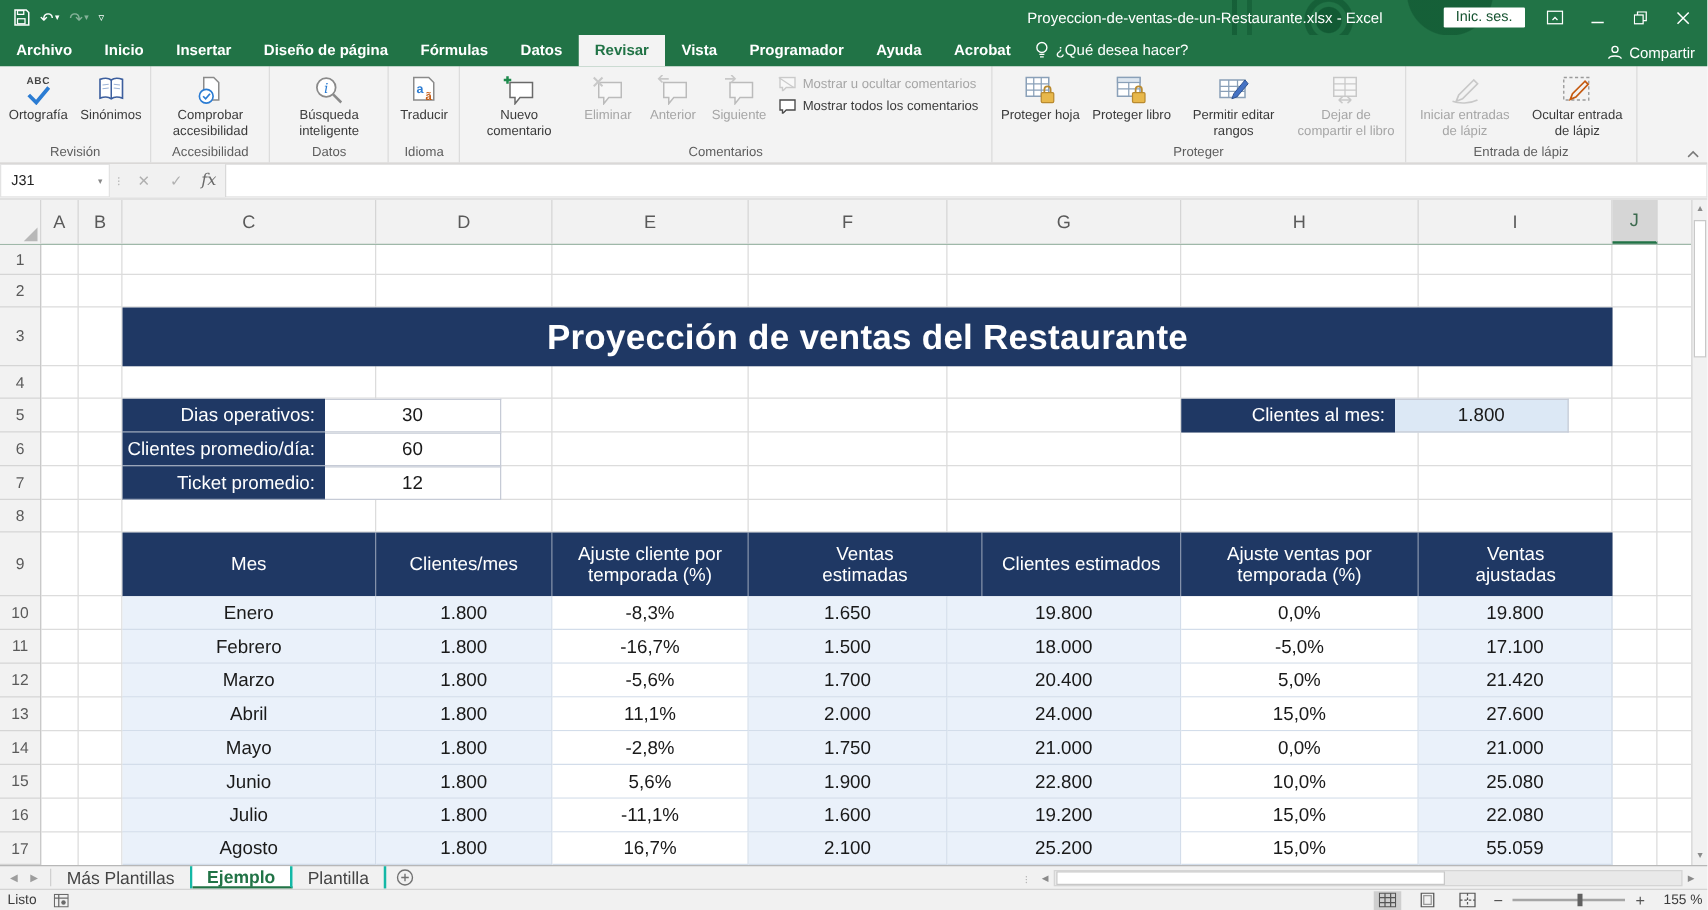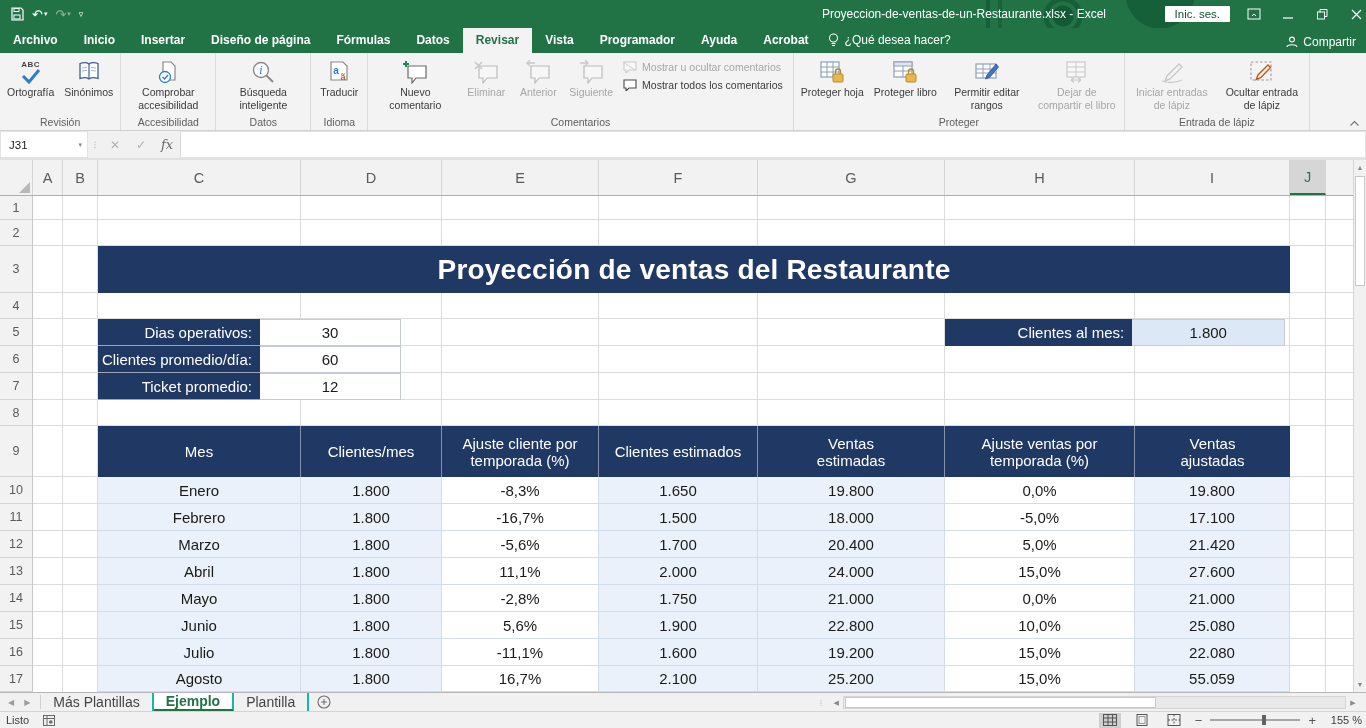--- a/index.html
+++ b/index.html
@@ -12,21 +12,21 @@
       radial-gradient(circle at 1063px 16px, rgba(0,60,30,.45) 0 10px, transparent 11px),
       radial-gradient(circle at 1063px 16px, rgba(0,60,30,.0) 0 14px, rgba(0,60,30,.35) 15px 19px, transparent 20px),
       radial-gradient(circle at 1160px -6px, rgba(0,60,30,.35) 0 34px, transparent 35px),
       repeating-linear-gradient(90deg, transparent 0 986px, rgba(0,60,30,.35) 986px 990px, transparent 990px 998px, rgba(0,60,30,.28) 998px 1002px, transparent 1002px 1366px);
     display:flex; align-items:center; color:#fff; z-index:50; }
   #qat { display:flex; align-items:center; gap:8px; padding-left:10px; height:100%; }
   .qat-btn { color:#fff; font-size:13px; display:flex; align-items:center; }
   .qat-btn .dd { font-size:7px; margin-left:1px; }
   .qat-dim { opacity:.45; }
   #title-text { position:absolute; left:0; right:260px; text-align:right; font-size:12px; color:#fff; }
-  #tb-right { position:absolute; right:0; top:0; height:28px; display:flex; align-items:center; gap:14px; padding-right:0;text-decoration:underline; }
+  #tb-right { position:absolute; right:0; top:0; height:28px; display:flex; align-items:center; gap:14px; padding-right:10px;text-decoration:underline; }
   #signin { background:#fff; color:#14522f; font-size:11.5px; padding:2px 10px; border-radius:1px; }
   .winbtn { display:flex; align-items:center; justify-content:center; width:20px; height:20px; }
 
   
   #tabrow { position:absolute; left:0; top:28px; width:1366px; height:25px; background:#217346; display:flex; align-items:flex-end; z-index:49; }
   .mtab { color:#fff; font-size:12px; padding:5px 13px 6px 13px; white-space:nowrap;font-weight:bold; }
   .mtab.active { background:#f3f3f3; color:#217346; }
   #tellme { display:flex; align-items:center; gap:6px; color:#fff; font-size:12px; padding:5px 12px 6px 6px; }
   #share { position:absolute; right:10px; bottom:4px; display:flex; align-items:center; gap:5px; color:#fff; font-size:12px; }
 
@@ -69,21 +69,21 @@
   .rh { display:flex; align-items:center; justify-content:center; font-size:12.5px; color:#5a5a5a; border-bottom:1px solid #d5d5d5; }
   .gl { position:absolute; background:#dcdcdc; }
   #content { position:absolute; inset:0; z-index:2; }
 
   .navy { background:#1F3864; color:#fff; }
   #banner { position:absolute; left:98px; top:50px; width:1192px; height:47px; display:flex; align-items:center; justify-content:center;
     font-size:28px; font-weight:bold; letter-spacing:.2px; }
   .prow { position:absolute; left:98px; width:344px; height:27px; display:flex; }
   .prow .plabel { width:162px; display:flex; align-items:center; justify-content:flex-end; padding-right:8px; font-size:15px; border-bottom:1px solid rgba(255,255,255,.55); }
   .prow .pvalue { width:141px; background:#fff; border:1px solid #c6cbd6; border-left:none; display:flex; align-items:center; justify-content:center; font-size:15px; color:#1a1a1a; }
-  #monthly { position:absolute; left:945px; top:123px; width:340px; height:27px; display:flex; }
+  #monthly { position:absolute; left:945px; top:123px; width:310px; height:27px; display:flex; }
   #monthly .plabel { width:190px; display:flex; align-items:center; justify-content:flex-end; padding-right:8px; font-size:15px; }
   #monthly .pvalue { width:155px; background:#dce8f5; border:1px solid #c6cbd6; border-left:none; display:flex; align-items:center; justify-content:center; font-size:15px; color:#1a1a1a; }
 
   #datatable { position:absolute; left:98px; top:230px; width:1192px; }
   #thead { display:flex; height:51px; }
   #thead .th { display:flex; align-items:center; justify-content:center; text-align:center; font-size:15px; border-right:1px solid rgba(255,255,255,.45); }
   #thead .th:last-child { border-right:none; }
   .trow { display:flex; height:27px; }
   .trow:last-child { height:26px; }
   .td { display:flex; align-items:center; justify-content:center; font-size:15px; color:#1a1a1a; background:#EAF1FA;
@@ -526,25 +526,25 @@
       <div id="thead" class="navy">
         <div class="th w0">
             <span>Mes</span>
           </div>
         <div class="th w1">
             <span>Clientes/mes</span>
           </div>
         <div class="th w2">
             <span class="hspan2">Ajuste cliente por temporada (%)</span>
           </div>
+        <div class="th w4">
+            <span class="hspan4">Ventas estimadas</span>
+          </div>
         <div class="th w3">
             <span>Clientes estimados</span>
-          </div>
-        <div class="th w4">
-            <span class="hspan4">Ventas estimadas</span>
           </div>
         <div class="th w5">
             <span class="hspan5">Ajuste ventas por temporada (%)</span>
           </div>
         <div class="th w6">
             <span class="hspan6">Ventas ajustadas</span>
           </div>
       </div>
       <div class="trow">
         <div class="td w0">Enero</div>

